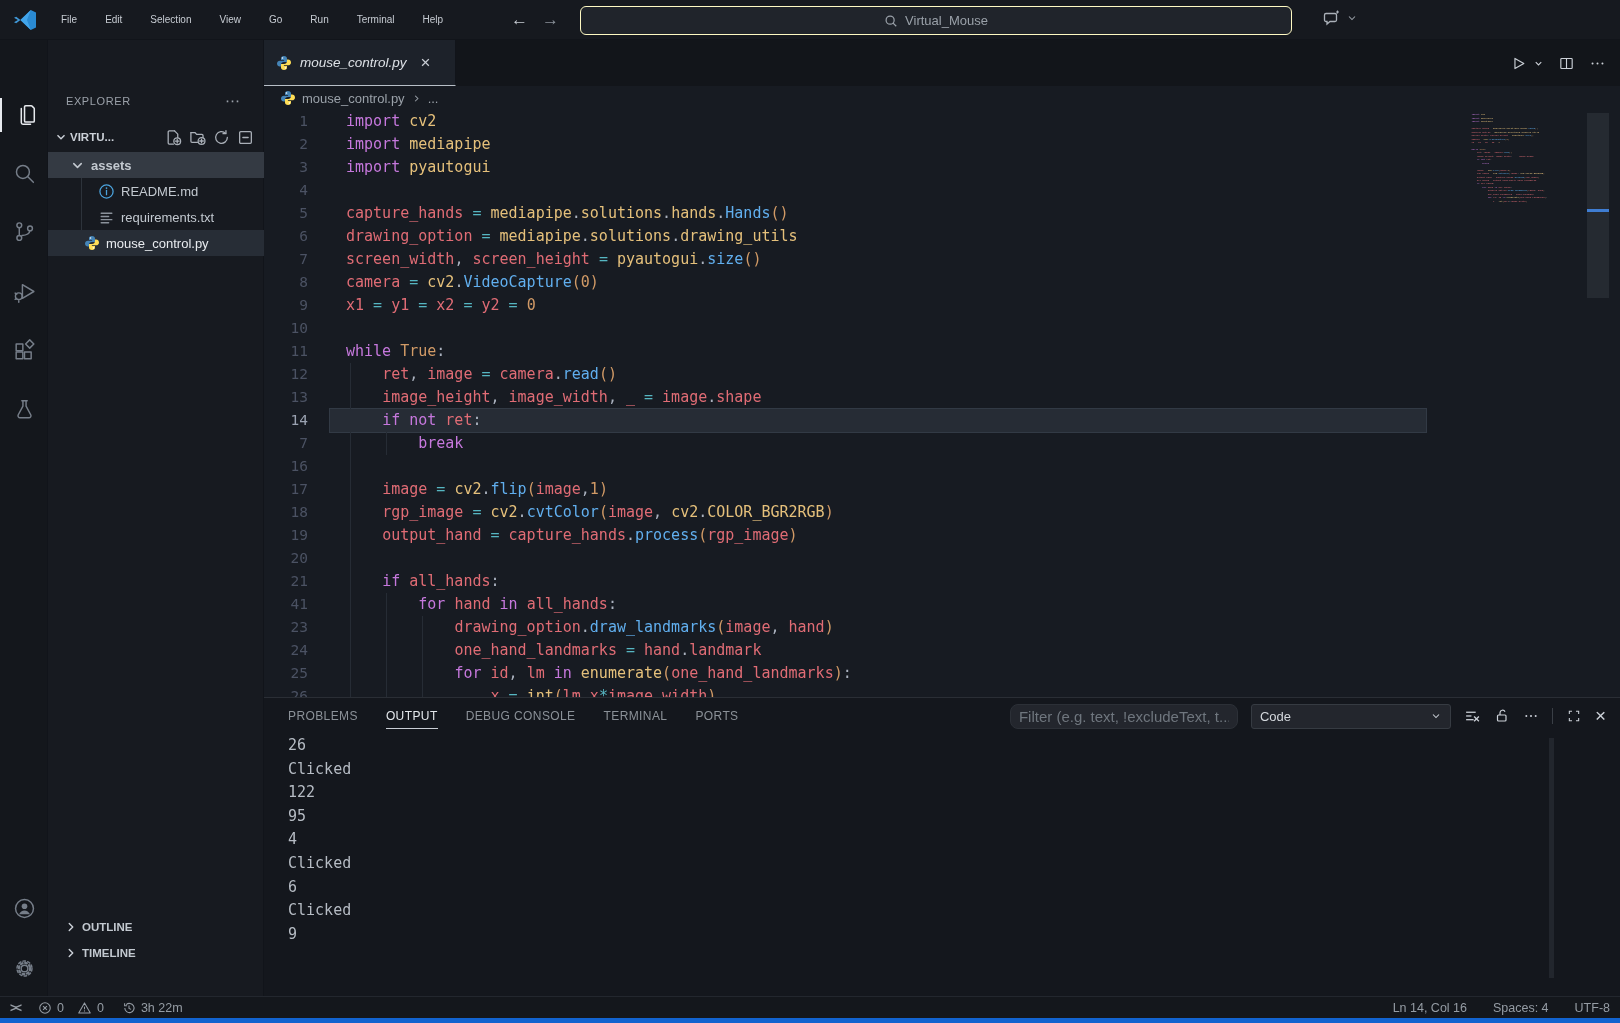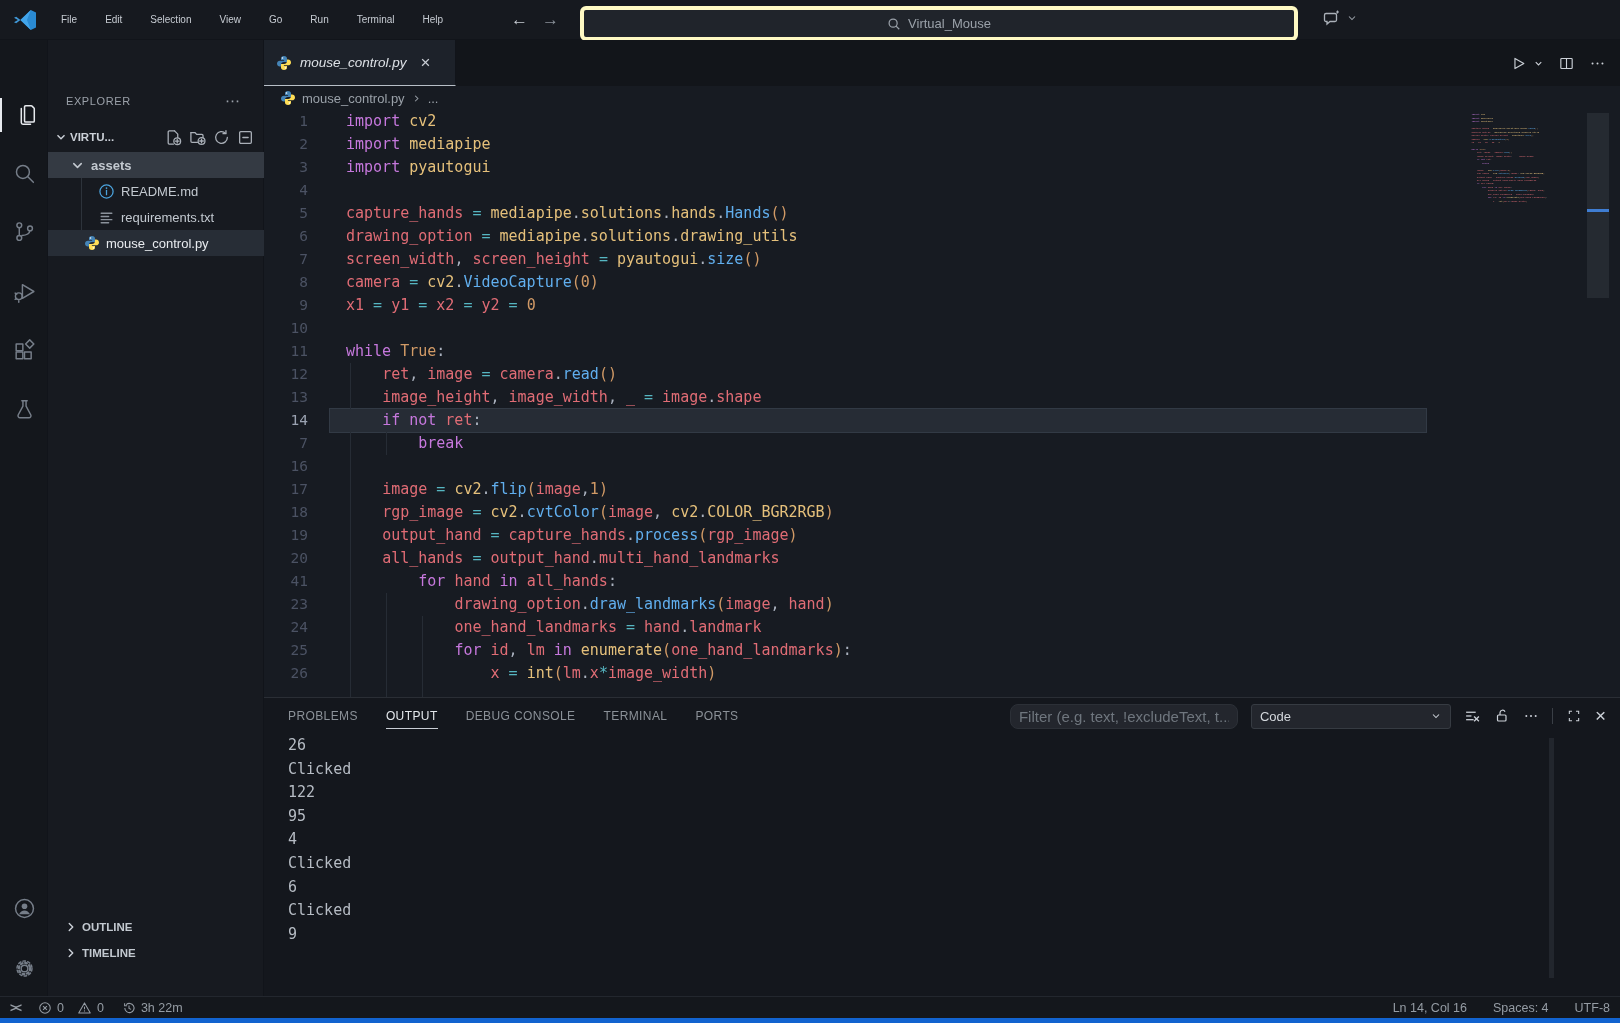--- a/index.html
+++ b/index.html
@@ -11,21 +11,21 @@
 
   
   .titlebar{position:absolute;left:0;top:0;width:1620px;height:40px;background:#16191f;
             display:flex;align-items:center;border-bottom:1px solid #11141a;box-sizing:border-box;}
   .vscode-logo{margin:0 14px 0 13px;}
   .menus{display:flex;gap:8px;font-size:10px;color:#c7ccd3;}
   .menus span{padding:4px 10px;border-radius:5px;cursor:default;}
   .nav-arrows{display:flex;gap:14px;margin-left:58px;font-size:17px;color:#c7ccd3;}
   .nav-arrows .fwd{color:#8b929b;}
   .searchbox{position:absolute;left:580px;top:6px;width:710px;height:27px;background:#20242b;
-             border:4px solid #fef9c3;border-radius:6px;display:flex;align-items:center;
+             border:1px solid #fef9c3;border-radius:6px;display:flex;align-items:center;
              justify-content:center;gap:7px;font-size:13px;color:#9aa1a9;}
   .title-right{position:absolute;right:262px;top:8px;display:flex;align-items:center;gap:4px;color:#9aa1a9;}
 
   
   .activitybar{position:absolute;left:0;top:40px;width:48px;height:956px;background:#14171c;
                border-right:1px solid #11141a;box-sizing:border-box;}
   .act-item{position:absolute;left:0;width:48px;height:46px;display:flex;align-items:center;justify-content:center;color:#767e89;}
   .act-item.active{color:#e7eaee;}
   .act-item.active::before{content:"";position:absolute;left:0;top:6px;bottom:6px;width:2px;background:#e7eaee;}
 
@@ -409,21 +409,22 @@
           <div class="code-row"><div class="ln">10</div><div class="code-text"></div></div>
           <div class="code-row"><div class="ln">11</div><div class="code-text"><span class="tk-k">while</span><span class="tk-p"> </span><span class="tk-n">True</span><span class="tk-p">:</span></div></div>
           <div class="code-row"><div class="ln">12</div><div class="code-text"><span class="tk-p">    </span><span class="tk-v">ret</span><span class="tk-p">, </span><span class="tk-v">image</span><span class="tk-p"> </span><span class="tk-o">=</span><span class="tk-p"> </span><span class="tk-v">camera</span><span class="tk-p">.</span><span class="tk-f">read</span><span class="tk-b">()</span></div></div>
           <div class="code-row"><div class="ln">13</div><div class="code-text"><span class="tk-p">    </span><span class="tk-v">image_height</span><span class="tk-p">, </span><span class="tk-v">image_width</span><span class="tk-p">, </span><span class="tk-v">_</span><span class="tk-p"> </span><span class="tk-o">=</span><span class="tk-p"> </span><span class="tk-v">image</span><span class="tk-p">.</span><span class="tk-v">shape</span></div></div>
           <div class="code-row"><div class="ln ln-active">14</div><div class="code-text"><span class="tk-p">    </span><span class="tk-k">if</span><span class="tk-p"> </span><span class="tk-k">not</span><span class="tk-p"> </span><span class="tk-v">ret</span><span class="tk-p">:</span></div></div>
           <div class="code-row"><div class="ln">7</div><div class="code-text"><span class="tk-p">        </span><span class="tk-k">break</span></div></div>
           <div class="code-row"><div class="ln">16</div><div class="code-text"></div></div>
           <div class="code-row"><div class="ln">17</div><div class="code-text"><span class="tk-p">    </span><span class="tk-v">image</span><span class="tk-p"> </span><span class="tk-o">=</span><span class="tk-p"> </span><span class="tk-m">cv2</span><span class="tk-p">.</span><span class="tk-f">flip</span><span class="tk-b">(</span><span class="tk-v">image</span><span class="tk-p">,</span><span class="tk-n">1</span><span class="tk-b">)</span></div></div>
           <div class="code-row"><div class="ln">18</div><div class="code-text"><span class="tk-p">    </span><span class="tk-v">rgp_image</span><span class="tk-p"> </span><span class="tk-o">=</span><span class="tk-p"> </span><span class="tk-m">cv2</span><span class="tk-p">.</span><span class="tk-f">cvtColor</span><span class="tk-b">(</span><span class="tk-v">image</span><span class="tk-p">, </span><span class="tk-m">cv2</span><span class="tk-p">.</span><span class="tk-m">COLOR_BGR2RGB</span><span class="tk-b">)</span></div></div>
           <div class="code-row"><div class="ln">19</div><div class="code-text"><span class="tk-p">    </span><span class="tk-v">output_hand</span><span class="tk-p"> </span><span class="tk-o">=</span><span class="tk-p"> </span><span class="tk-v">capture_hands</span><span class="tk-p">.</span><span class="tk-f">process</span><span class="tk-b">(</span><span class="tk-v">rgp_image</span><span class="tk-b">)</span></div></div>
-          <div class="code-row"><div class="ln">20</div><div class="code-text"><span class="tk-p">    </span><span class="tk-v">all_hands</span><span class="tk-p"> </span><span class="tk-o">=</span><span class="tk-p"> </span><span class="tk-v">output_hand</span><span class="tk-p">.</span><span class="tk-v">multi_hand_landmarks</span></div></div>
+          <div class="code-row"><div class="ln">20</div></div>
+          <div class="code-row"><div class="ln">21</div><div class="code-text"><span class="tk-p">    </span><span class="tk-k">if</span><span class="tk-p"> </span><span class="tk-v">all_hands</span><span class="tk-p">:</span></div></div>
           <div class="code-row"><div class="ln">41</div><div class="code-text"><span class="tk-p">        </span><span class="tk-k">for</span><span class="tk-p"> </span><span class="tk-v">hand</span><span class="tk-p"> </span><span class="tk-k">in</span><span class="tk-p"> </span><span class="tk-v">all_hands</span><span class="tk-p">:</span></div></div>
           <div class="code-row"><div class="ln">23</div><div class="code-text"><span class="tk-p">            </span><span class="tk-v">drawing_option</span><span class="tk-p">.</span><span class="tk-f">draw_landmarks</span><span class="tk-b">(</span><span class="tk-v">image</span><span class="tk-p">, </span><span class="tk-v">hand</span><span class="tk-b">)</span></div></div>
           <div class="code-row"><div class="ln">24</div><div class="code-text"><span class="tk-p">            </span><span class="tk-v">one_hand_landmarks</span><span class="tk-p"> </span><span class="tk-o">=</span><span class="tk-p"> </span><span class="tk-v">hand</span><span class="tk-p">.</span><span class="tk-v">landmark</span></div></div>
           <div class="code-row"><div class="ln">25</div><div class="code-text"><span class="tk-p">            </span><span class="tk-k">for</span><span class="tk-p"> </span><span class="tk-v">id</span><span class="tk-p">, </span><span class="tk-v">lm</span><span class="tk-p"> </span><span class="tk-k">in</span><span class="tk-p"> </span><span class="tk-m">enumerate</span><span class="tk-b">(</span><span class="tk-v">one_hand_landmarks</span><span class="tk-b">)</span><span class="tk-p">:</span></div></div>
           <div class="code-row"><div class="ln">26</div><div class="code-text"><span class="tk-p">                </span><span class="tk-v">x</span><span class="tk-p"> </span><span class="tk-o">=</span><span class="tk-p"> </span><span class="tk-m">int</span><span class="tk-b">(</span><span class="tk-v">lm</span><span class="tk-p">.</span><span class="tk-v">x</span><span class="tk-o">*</span><span class="tk-v">image_width</span><span class="tk-b">)</span></div></div>
         </div>
       <div class="minimap">
         <div class="minimap-inner" id="minimap-code">
             <div class="code-row"><div class="code-text"><span class="tk-k">import</span><span class="tk-p"> </span><span class="tk-m">cv2</span></div></div>
             <div class="code-row"><div class="code-text"><span class="tk-k">import</span><span class="tk-p"> </span><span class="tk-m">mediapipe</span></div></div>

